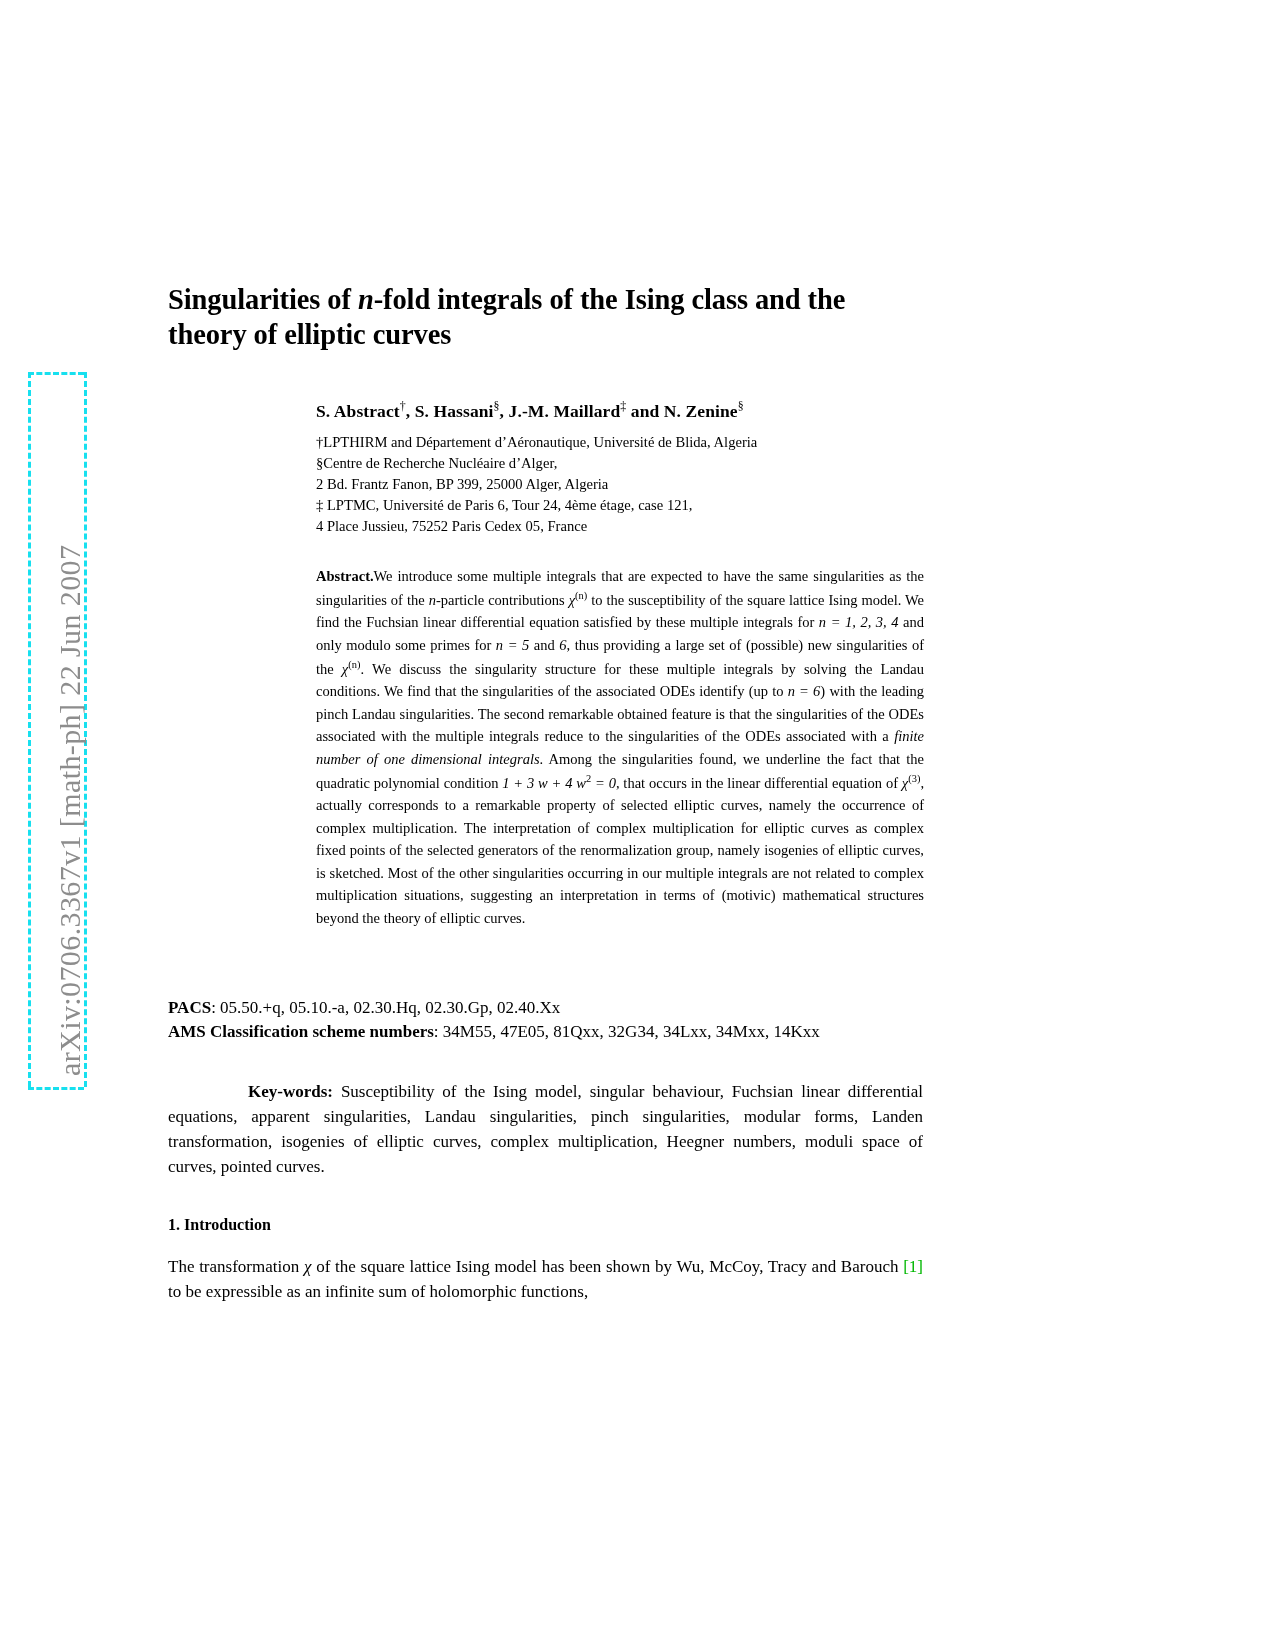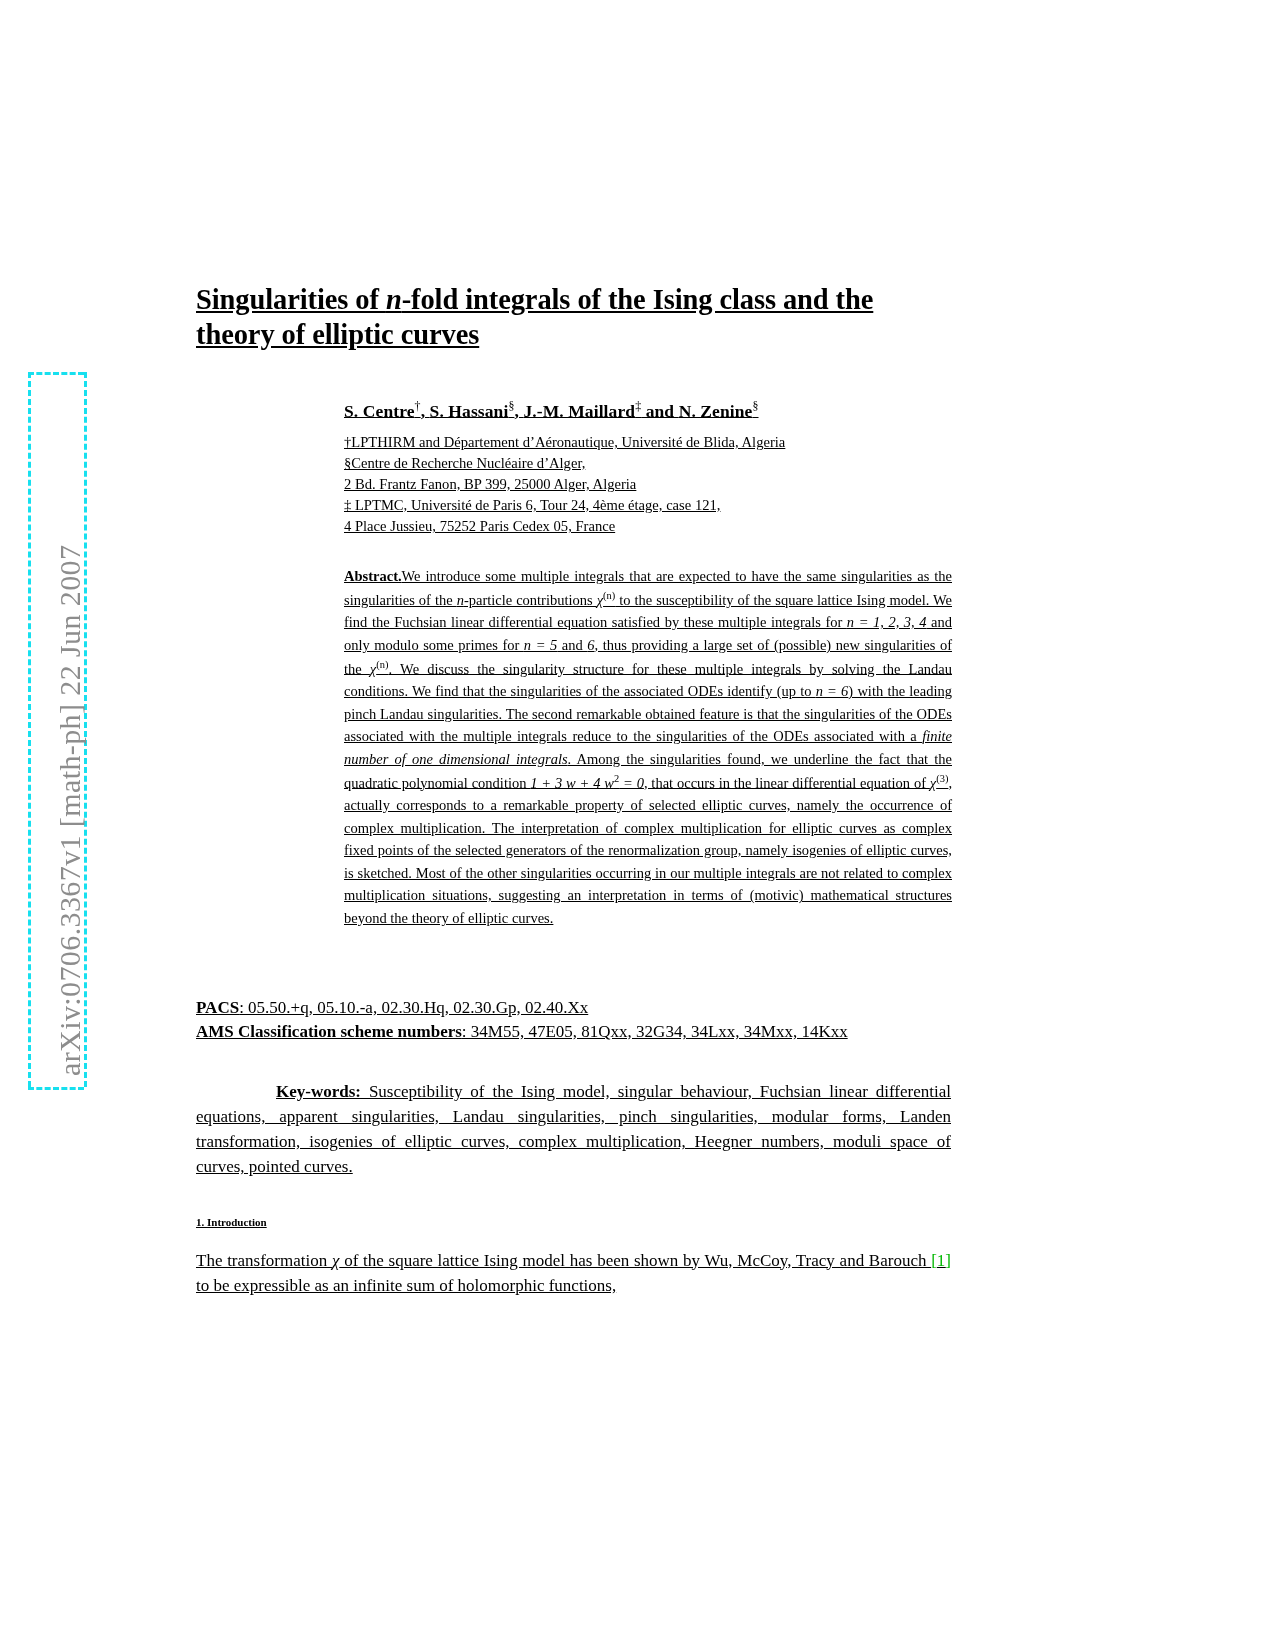--- a/index.html
+++ b/index.html
@@ -52,24 +52,23 @@
   .dash-h {
     position: absolute;
     height: 0;
     border-top: 3px dashed #17e0ef;
     width: 56px;
   }
 
   
   #paper {
     position: absolute;
-    left: 196px;
+    left: 168px;
     top: 0;
     width: 755px;
-    text-decoration: underline;
   }
 
   
   #title {
     margin-top: 283px;
     font-size: 28.5px;
     font-weight: bold;
     line-height: 1.22;
     letter-spacing: -0.1px;
   }
@@ -147,21 +146,21 @@
     font-size: 17px;
     line-height: 1.48;
     text-align: justify;
     text-indent: 48px;
   }
   #keywords b { font-weight: bold; margin-left: 32px; }
 
   
   #section-1 {
     margin-top: 36px;
-    font-size: 11px;
+    font-size: 16px;
     font-weight: bold;
   }
   #intro-para {
     margin-top: 20px;
     font-size: 17px;
     line-height: 1.52;
     text-align: justify;
   }
   .cite { color: #00b700; }
 </style>
@@ -177,21 +176,21 @@
     <span class="stamp-text">arXiv:0706.3367v1  [math-ph]  22 Jun 2007</span>
   </div>
 </div>
 
 <div id="paper">
 
   <h1 id="title"><span>Singularities of </span><span class="math-i">n</span><span>-fold integrals of the Ising class and the theory of elliptic curves</span></h1>
 
   <div class="indent-block">
 
-    <div id="authors"><span>S. Centre</span><sup class="sym">†</sup><span>, </span><span>S. Hassani</span><sup class="sym">§</sup><span>, </span><span>J.-M. Maillard</span><sup class="sym">‡</sup><span> and </span><span>N. Zenine</span><sup class="sym">§</sup></div>
+    <div id="authors"><span>S. Abstract</span><sup class="sym">†</sup><span>, </span><span>S. Hassani</span><sup class="sym">§</sup><span>, </span><span>J.-M. Maillard</span><sup class="sym">‡</sup><span> and </span><span>N. Zenine</span><sup class="sym">§</sup></div>
 
     <div id="affiliations">
       <div>†LPTHIRM and Département d’Aéronautique, Université de Blida, Algeria</div>
       <div>§Centre de Recherche Nucléaire d’Alger,</div>
       <div>2 Bd. Frantz Fanon, BP 399, 25000 Alger, Algeria</div>
       <div>‡ LPTMC, Université de Paris 6, Tour 24, 4ème étage, case 121,</div>
       <div>4 Place Jussieu, 75252 Paris Cedex 05, France</div>
     </div>
 
 

